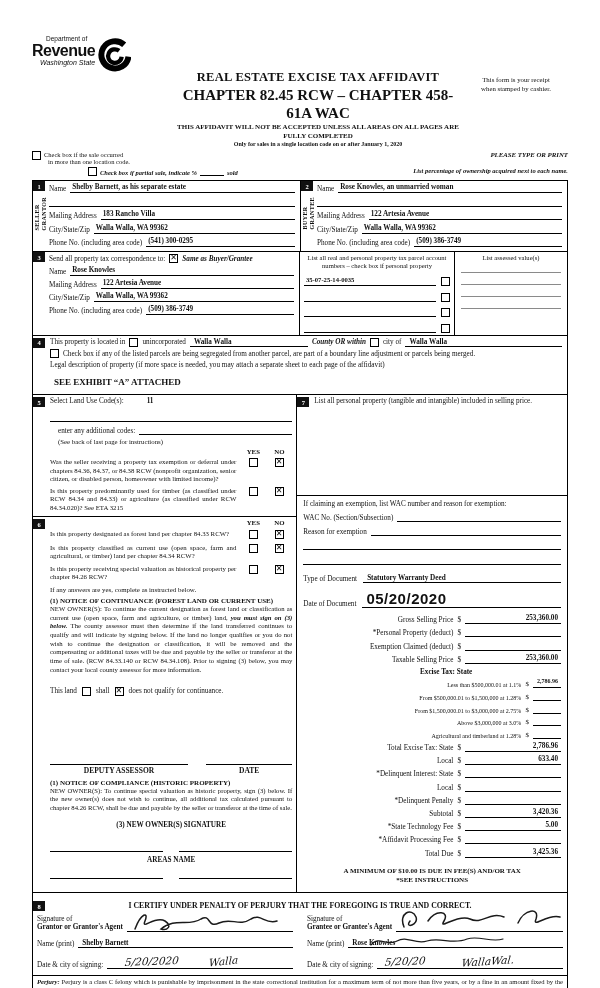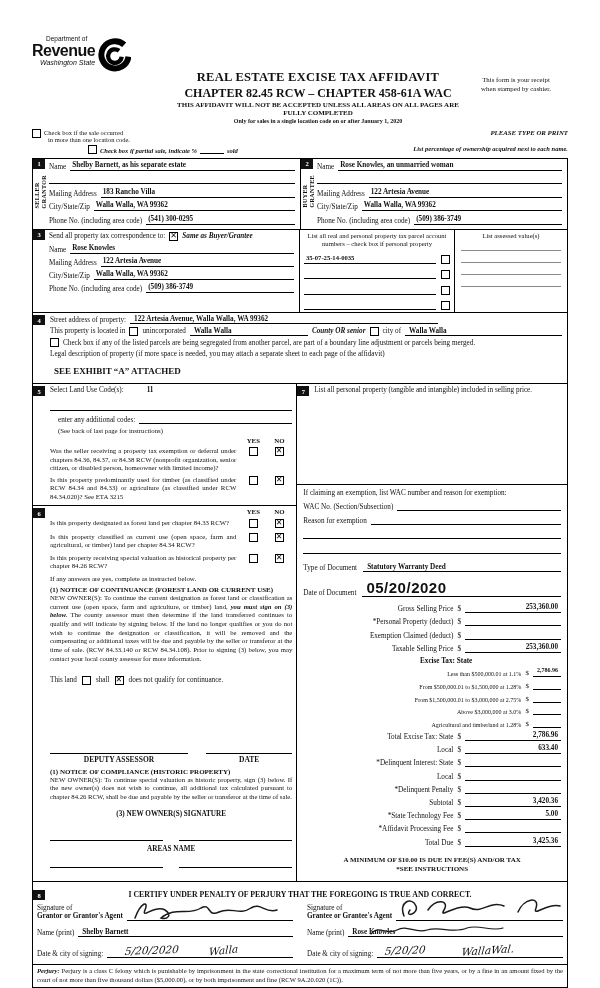--- a/index.html
+++ b/index.html
@@ -9,21 +9,21 @@
   
   .hdr{display:flex;align-items:flex-start;}
   .logo{width:140px;flex:none;display:flex;gap:2px;}
   .logo-text{line-height:1;}
   .logo-dept{font-size:6.5px;font-family:"Liberation Sans",sans-serif;margin-left:14px;}
   .logo-rev{font-size:16px;font-weight:bold;font-family:"Liberation Sans",sans-serif;letter-spacing:-0.5px;}
   .logo-wa{font-size:7px;font-style:italic;font-family:"Liberation Sans",sans-serif;margin-left:8px;}
   .logo-swirl{margin-top:2px;}
   .titleblk{flex:1;text-align:center;padding-top:34px;line-height:1.25;}
   .t1{font-size:12.5px;font-weight:bold;letter-spacing:0.3px;}
-  .t2{font-size:12px;font-weight:bold;}
+  .t2{font-size:15px;font-weight:bold;}
   .t3{font-size:7px;font-weight:bold;}
   .t4{font-size:6px;font-weight:bold;}
   .receipt{width:104px;flex:none;font-size:6.8px;text-align:center;padding-top:40px;line-height:1.3;}
 
   .preline{display:flex;justify-content:space-between;align-items:flex-start;font-size:6.5px;margin-top:3px;}
   .preline .lft{display:flex;gap:3px;}
   .bold{font-weight:bold;font-style:italic;}
   .blank-small{display:inline-block;width:24px;border-bottom:1px solid #000;height:7px;}
 
   
@@ -291,31 +291,26 @@
           <div class="gline"></div>
         </div>
       </div>
     </div>
 
     <div class="propsec">
       <div class="numband" style="width:14px;">
         <div class="secbox">4</div>
       </div>
       <div class="prop-fields">
-        <div class="proprow">
-          <span>Street address of property:</span>
-          <span class="ul bval" style="flex:1;padding:0 4px;">122 Artesia Avenue, Walla Walla, WA  99362</span>
-          <span style="width:120px;"></span>
-        </div>
         <div class="proprow" style="align-items:center;">
           <span>This property is located in</span>
           <span class="cb"></span>
           <span>unincorporated</span>
           <span class="ul bval" style="width:110px;padding:0 4px;">Walla Walla</span>
-          <span class="bold">County OR  senior</span>
+          <span class="bold">County OR  within</span>
           <span class="cb"></span>
           <span>city of</span>
           <span class="ul bval" style="flex:1;padding:0 4px;">Walla Walla</span>
         </div>
         <div class="proprow" style="align-items:center;">
           <span class="cb"></span>
           <span>Check box if any of the listed parcels are being segregated from another parcel, are part of a boundary line adjustment or parcels being merged.</span>
         </div>
         <div>Legal description of property (if more space is needed, you may attach a separate sheet to each page of the affidavit)</div>
         <div class="exhibit">SEE EXHIBIT “A” ATTACHED</div>

